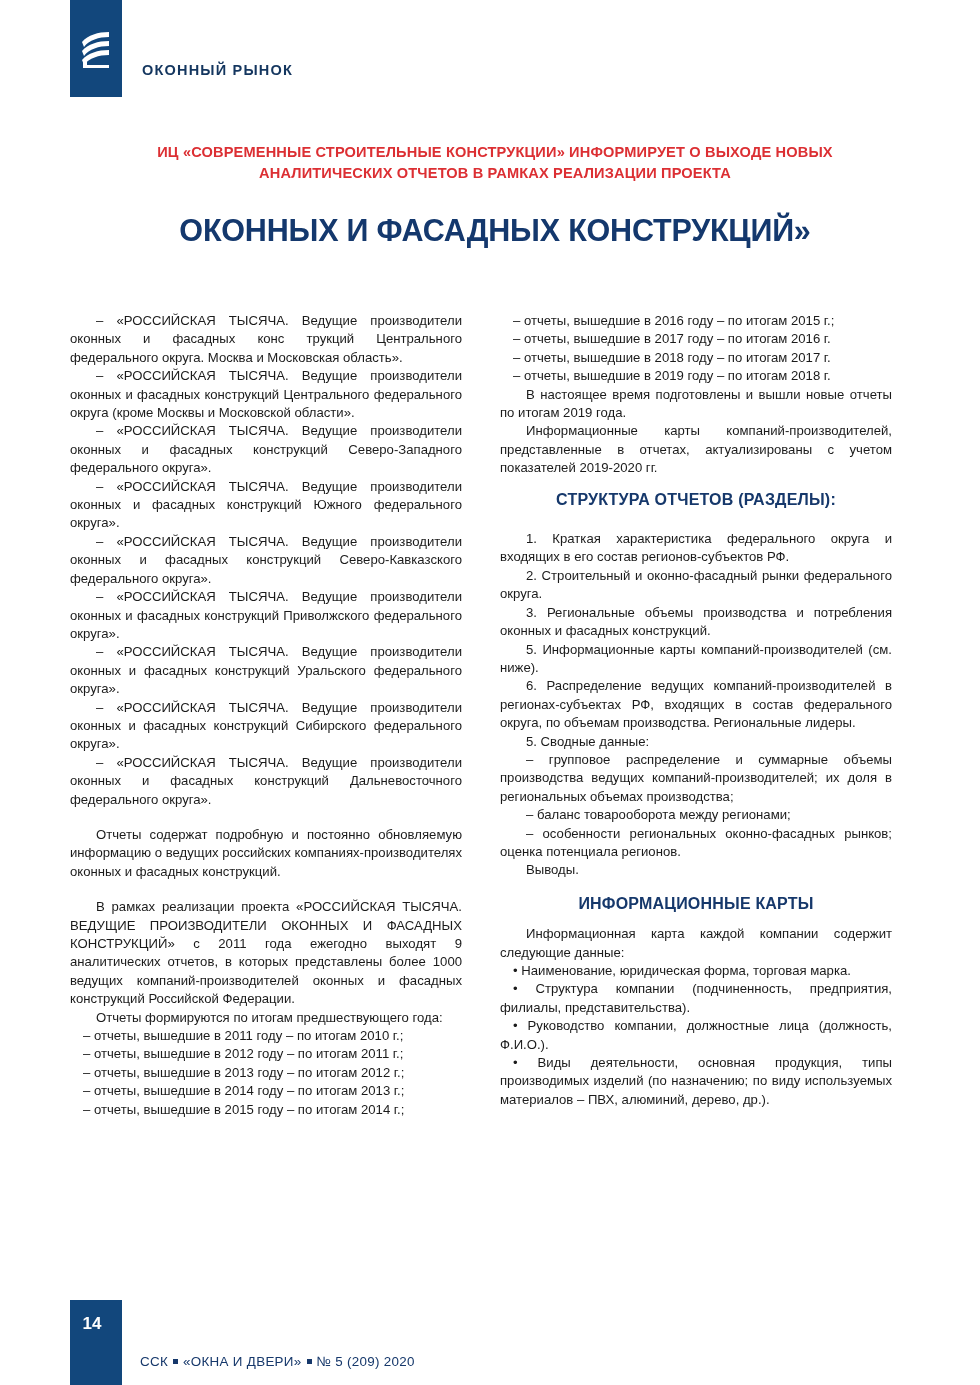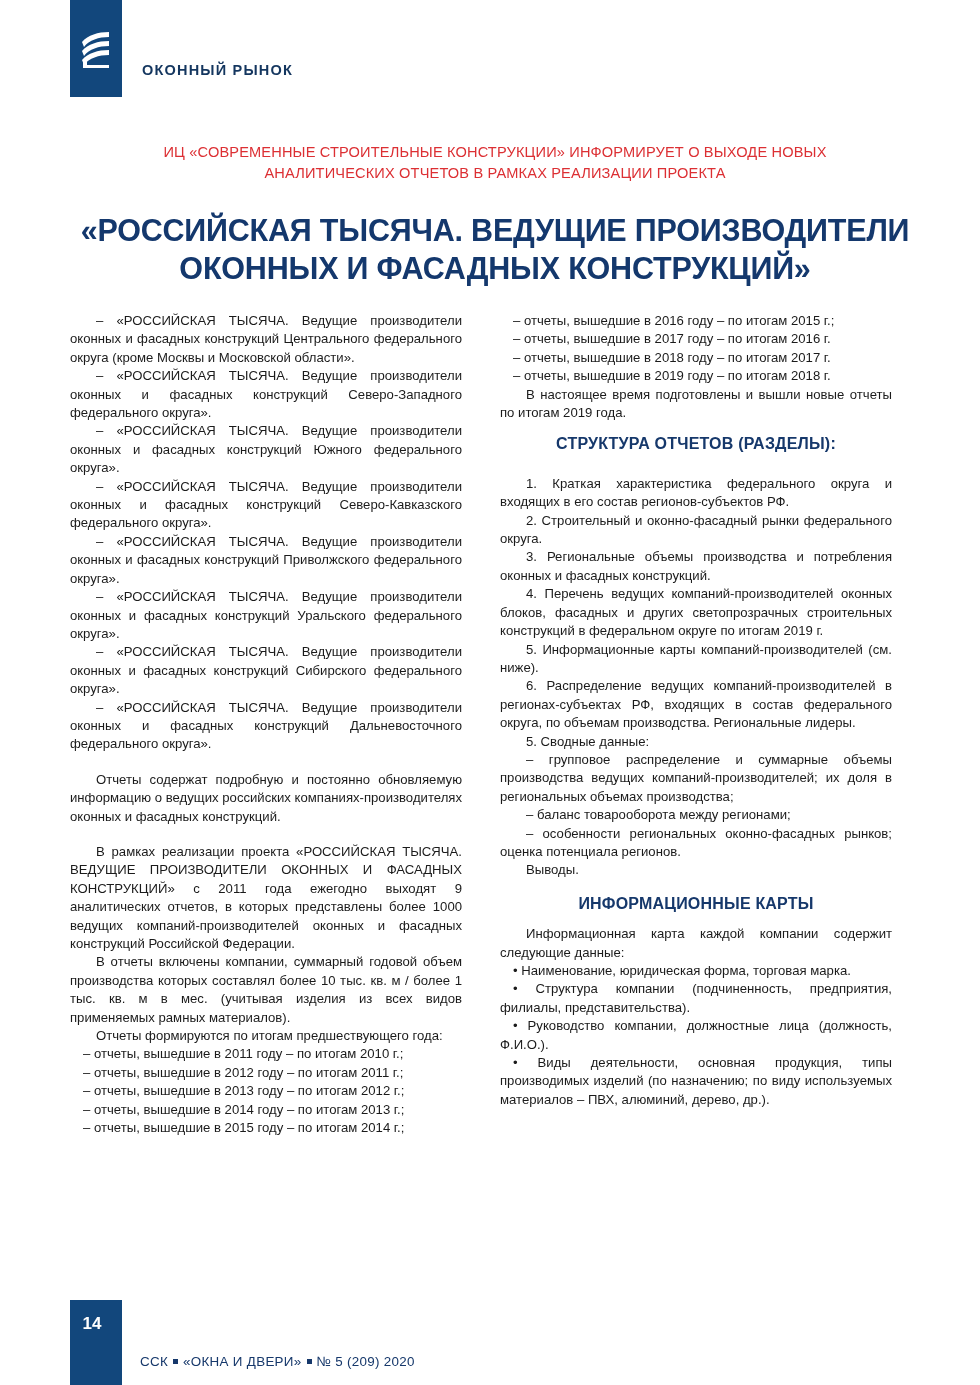--- a/index.html
+++ b/index.html
@@ -54,21 +54,21 @@
   .title-block {
     position: absolute;
     left: 70px;
     top: 142px;
     width: 850px;
     text-align: center;
   }
   .eyebrow {
     color: #dc2f33;
     font-size: 14.6px;
-    font-weight: normal;
+    font-weight: bold;
     line-height: 21px;
     letter-spacing: 0.15px;
   }
   .eyebrow .ln { display: block; }
   .headline {
     margin-top: 27px;
     color: #14386d;
     font-size: 30.5px;
     font-weight: bold;
     line-height: 38px;
@@ -180,62 +180,61 @@
   </div>
   <div class="header-kicker">ОКОННЫЙ РЫНОК</div>
 </div>
 
 <div class="title-block">
   <div class="eyebrow">
     <span class="ln">ИЦ «СОВРЕМЕННЫЕ СТРОИТЕЛЬНЫЕ КОНСТРУКЦИИ» ИНФОРМИРУЕТ О ВЫХОДЕ НОВЫХ</span>
     <span class="ln">АНАЛИТИЧЕСКИХ ОТЧЕТОВ В РАМКАХ РЕАЛИЗАЦИИ ПРОЕКТА</span>
   </div>
   <div class="headline">
-    <span class="ln">«РОССИЙСКАЯ ТЫСЯЧА. ВЕДУЩИЕ ПРОИЗВОДИТЕЛИ</span>
     <span class="ln">ОКОННЫХ И ФАСАДНЫХ КОНСТРУКЦИЙ»</span>
   </div>
 </div>
 
 <div class="columns">
 
   <div class="col col-left">
+    <p>– «РОССИЙСКАЯ ТЫСЯЧА. Ведущие производители оконных и фасадных конс трукций Центрального федерального округа. Москва и Московская область».</p>
     <p>– «РОССИЙСКАЯ ТЫСЯЧА. Ведущие производители оконных и фасадных конструкций Центрального федерального округа (кроме Москвы и Московской области».</p>
     <p>– «РОССИЙСКАЯ ТЫСЯЧА. Ведущие производители оконных и фасадных конструкций Северо-Западного федерального округа».</p>
     <p>– «РОССИЙСКАЯ ТЫСЯЧА. Ведущие производители оконных и фасадных конструкций Южного федерального округа».</p>
     <p>– «РОССИЙСКАЯ ТЫСЯЧА. Ведущие производители оконных и фасадных конструкций Северо-Кавказского федерального округа».</p>
     <p>– «РОССИЙСКАЯ ТЫСЯЧА. Ведущие производители оконных и фасадных конструкций Приволжского федерального округа».</p>
     <p>– «РОССИЙСКАЯ ТЫСЯЧА. Ведущие производители оконных и фасадных конструкций Уральского федерального округа».</p>
     <p>– «РОССИЙСКАЯ ТЫСЯЧА. Ведущие производители оконных и фасадных конструкций Сибирского федерального округа».</p>
     <p>– «РОССИЙСКАЯ ТЫСЯЧА. Ведущие производители оконных и фасадных конструкций Дальневосточного федерального округа».</p>
     <div class="gap-md"></div>
     <p>Отчеты содержат подробную и постоянно обновляемую информацию о ведущих российских компаниях-производителях оконных и фасадных конструкций.</p>
     <div class="gap-md"></div>
     <p>В рамках реализации проекта «РОССИЙСКАЯ ТЫСЯЧА. ВЕДУЩИЕ ПРОИЗВОДИТЕЛИ ОКОННЫХ И ФАСАДНЫХ КОНСТРУКЦИЙ» с 2011 года ежегодно выходят 9 аналитических отчетов, в которых представлены более 1000 ведущих компаний-производителей оконных и фасадных конструкций Российской Федерации.</p>
-    <p>В отчеты включены компании, суммарный годовой объем производства которых составлял более 10 тыс. кв. м / более 1 тыс. кв. м в мес. (учитывая изделия из всех видов применяемых рамных материалов).</p>
     <p>Отчеты формируются по итогам предшествующего года:</p>
     <p class="listline">– отчеты, вышедшие в 2011 году – по итогам 2010 г.;</p>
     <p class="listline">– отчеты, вышедшие в 2012 году – по итогам 2011 г.;</p>
     <p class="listline">– отчеты, вышедшие в 2013 году – по итогам 2012 г.;</p>
     <p class="listline">– отчеты, вышедшие в 2014 году – по итогам 2013 г.;</p>
     <p class="listline">– отчеты, вышедшие в 2015 году – по итогам 2014 г.;</p>
   </div>
 
   <div class="col col-right">
     <p class="listline">– отчеты, вышедшие в 2016 году – по итогам 2015 г.;</p>
     <p class="listline">– отчеты, вышедшие в 2017 году – по итогам 2016 г.</p>
     <p class="listline">– отчеты, вышедшие в 2018 году – по итогам 2017 г.</p>
     <p class="listline">– отчеты, вышедшие в 2019 году – по итогам 2018 г.</p>
     <p>В настоящее время подготовлены и вышли новые отчеты по итогам 2019 года.</p>
+    <p>Информационные карты компаний-производителей, представленные в отчетах, актуализированы с учетом показателей 2019-2020 гг.</p>
 
     <div class="section-head">СТРУКТУРА ОТЧЕТОВ (РАЗДЕЛЫ):</div>
 
     <p>1. Краткая характеристика федерального округа и входящих в его состав регионов-субъектов РФ.</p>
     <p>2. Строительный и оконно-фасадный рынки федерального округа.</p>
     <p>3. Региональные объемы производства и потребления оконных и фасадных конструкций.</p>
-    <p>4. Перечень ведущих компаний-производителей оконных блоков, фасадных и других светопрозрачных строительных конструкций в федеральном округе по итогам 2019 г.</p>
     <p>5. Информационные карты компаний-производителей (см. ниже).</p>
     <p>6. Распределение ведущих компаний-производителей в регионах-субъектах РФ, входящих в состав федерального округа, по объемам производства. Региональные лидеры.</p>
     <p>5. Сводные данные:</p>
     <p>– групповое распределение и суммарные объемы производства ведущих компаний-производителей; их доля в региональных объемах производства;</p>
     <p>– баланс товарооборота между регионами;</p>
     <p>– особенности региональных оконно-фасадных рынков; оценка потенциала регионов.</p>
     <p>Выводы.</p>
 
     <div class="section-head second">ИНФОРМАЦИОННЫЕ КАРТЫ</div>
 

